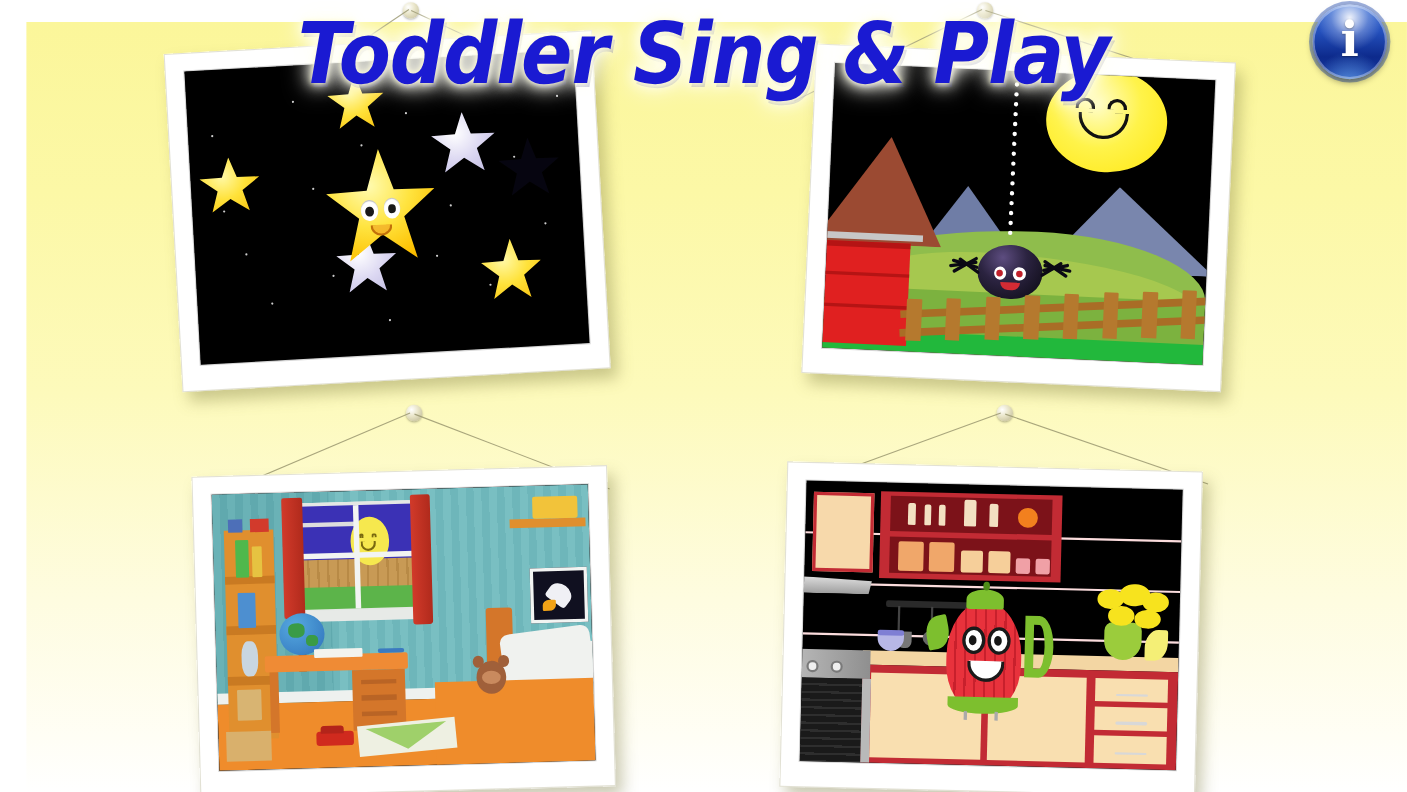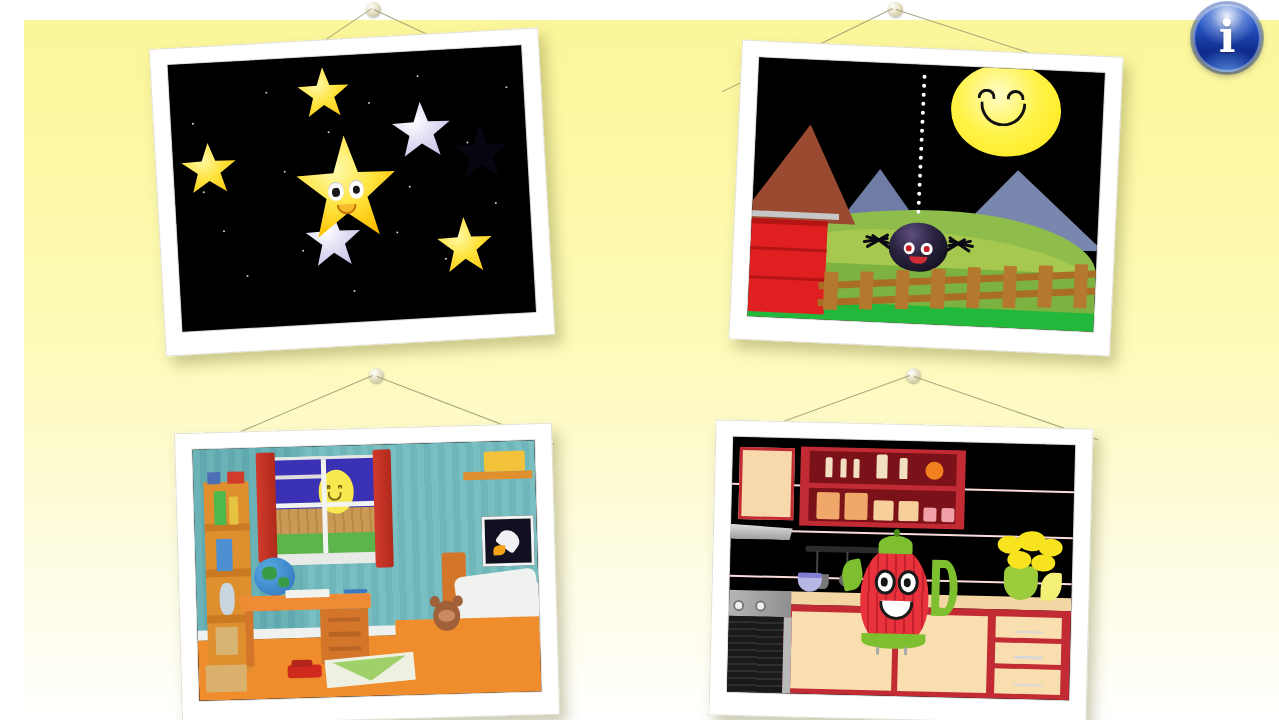--- a/index.html
+++ b/index.html
@@ -552,14 +552,17 @@
         </div>
         <div style="position:absolute;left:28%;top:54%;width:42%;height:16%;border-radius:0 0 40px 40px;background:#fff;border:3px solid #1a1a1a;border-top:none;"></div>
       </div>
     </div>
   </div>
 
   <div id="info-btn">
     <span class="glyph">i</span>
   </div>
 
+  <div id="title">
+    <span class="t">Toddler Sing &amp; Play</span>
+  </div>
 
 </div>
 
 </body></html>

